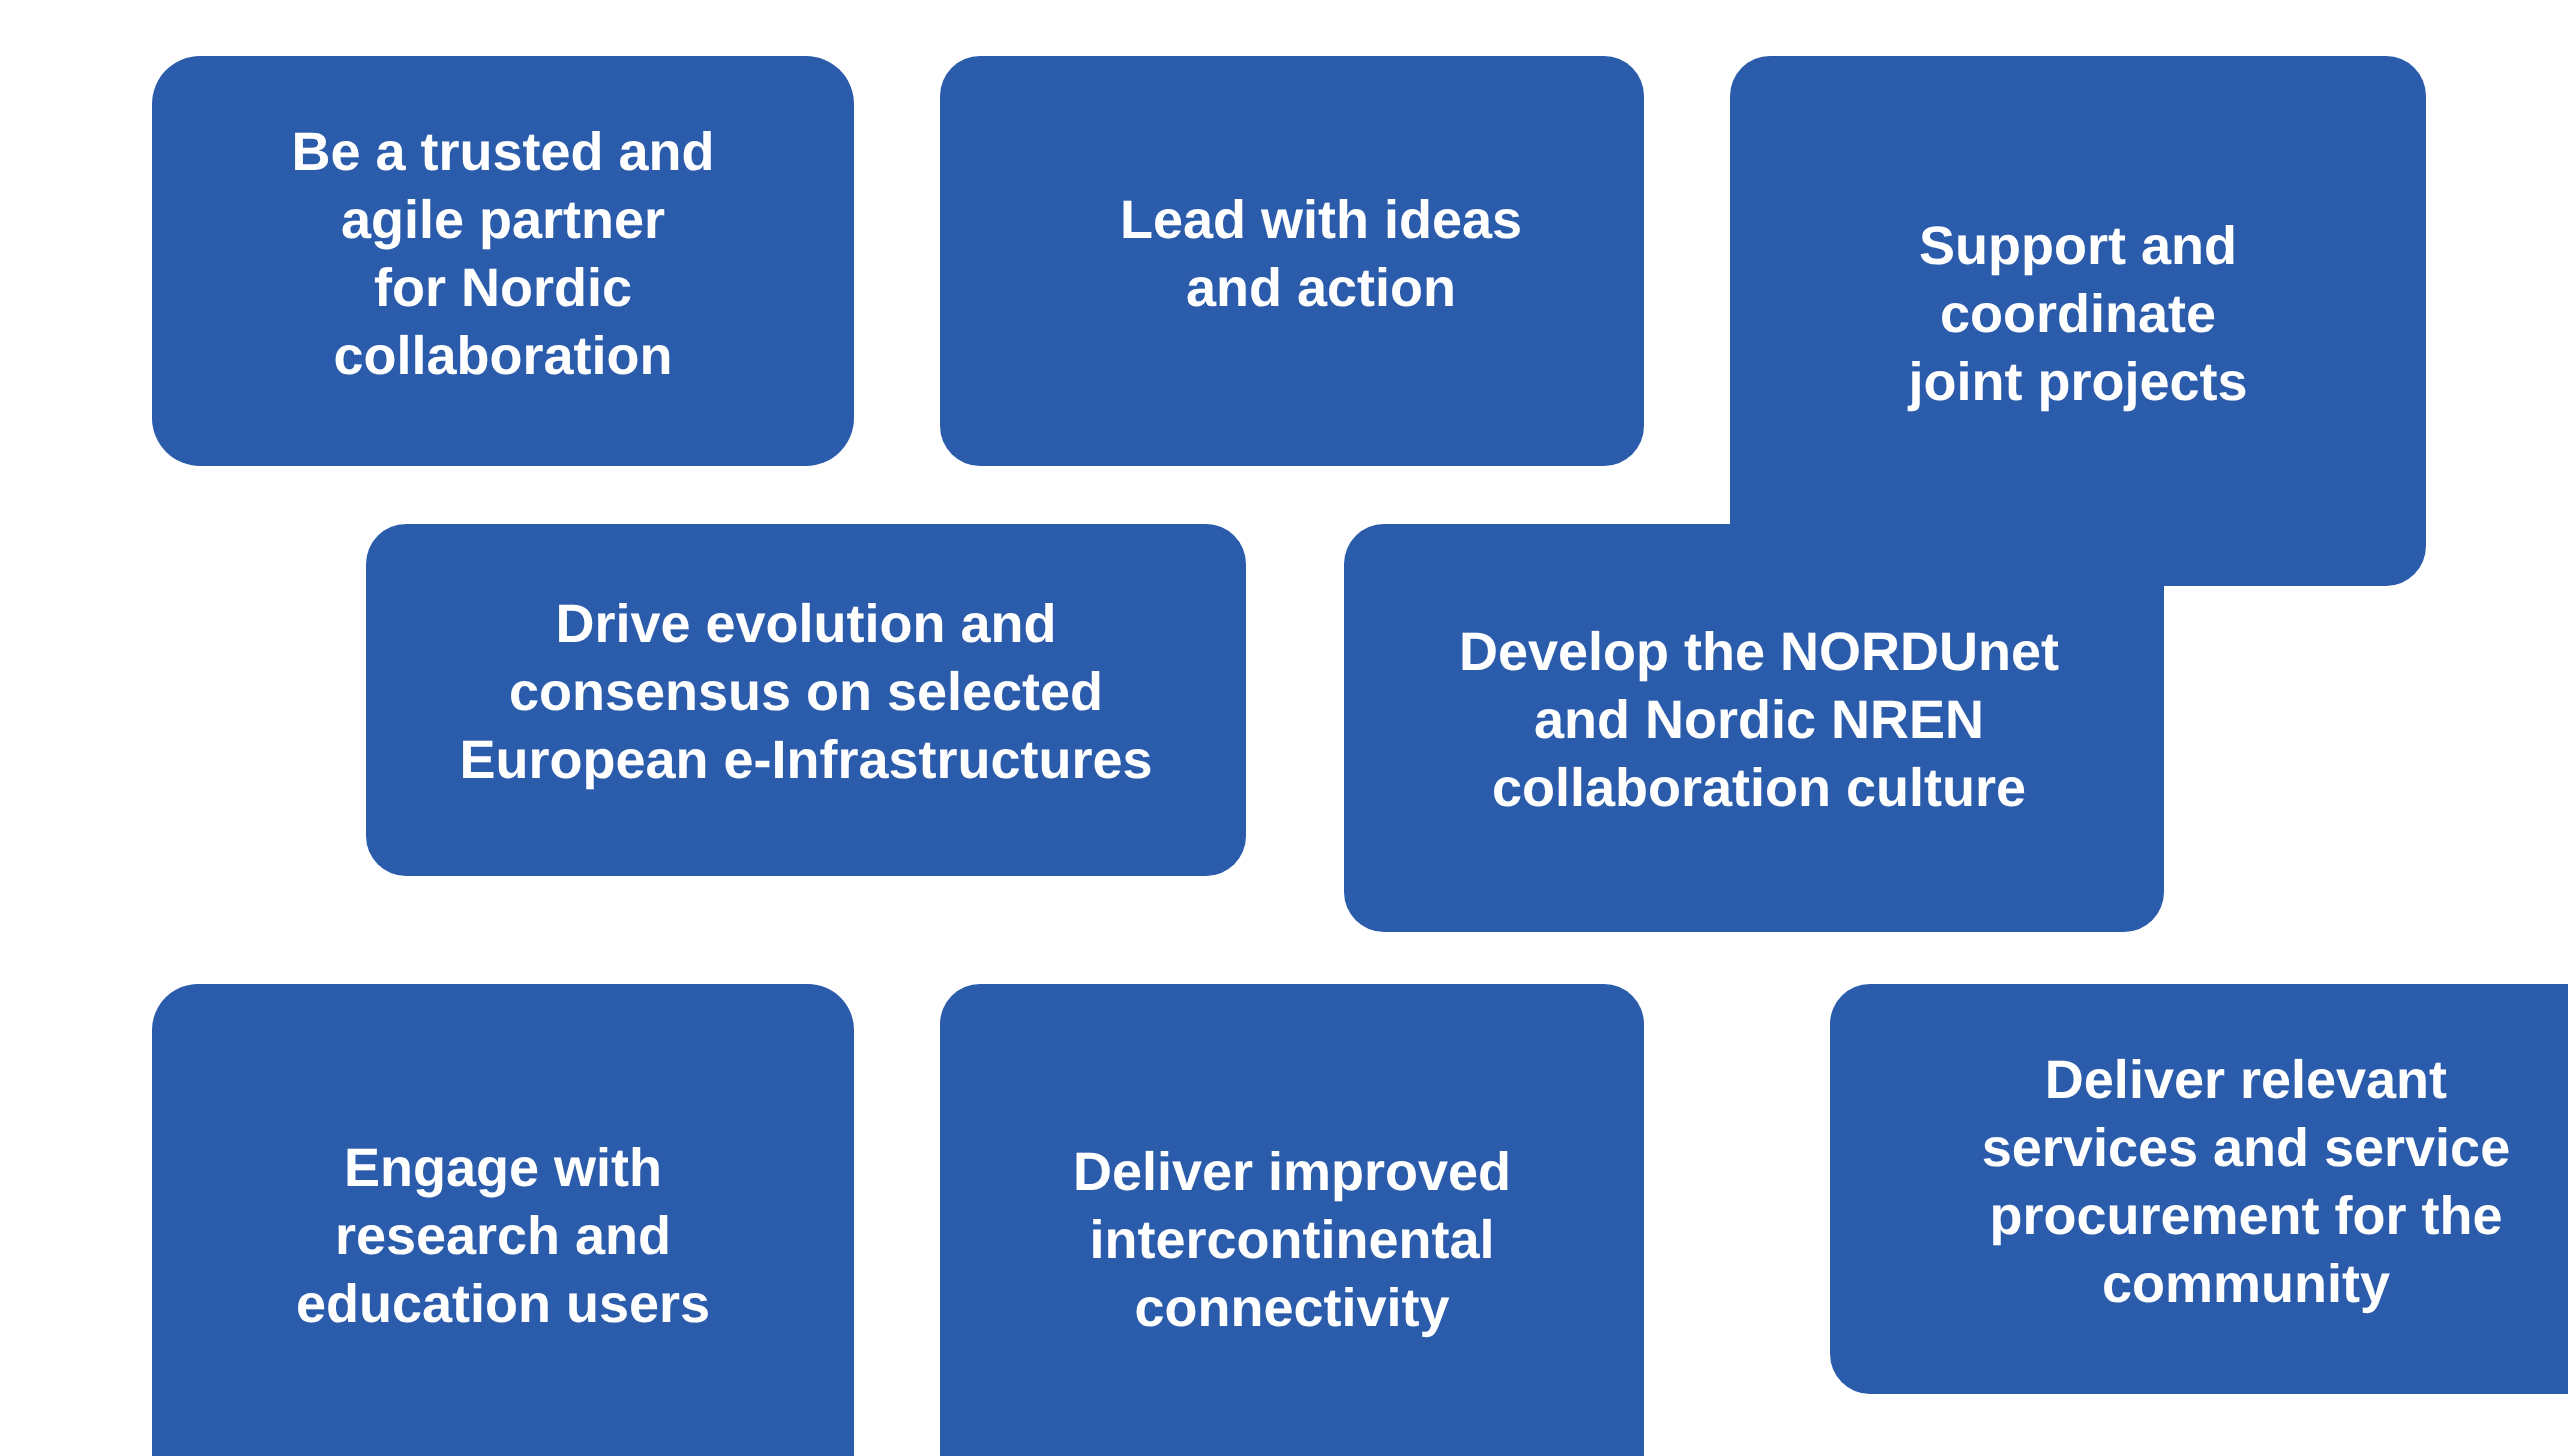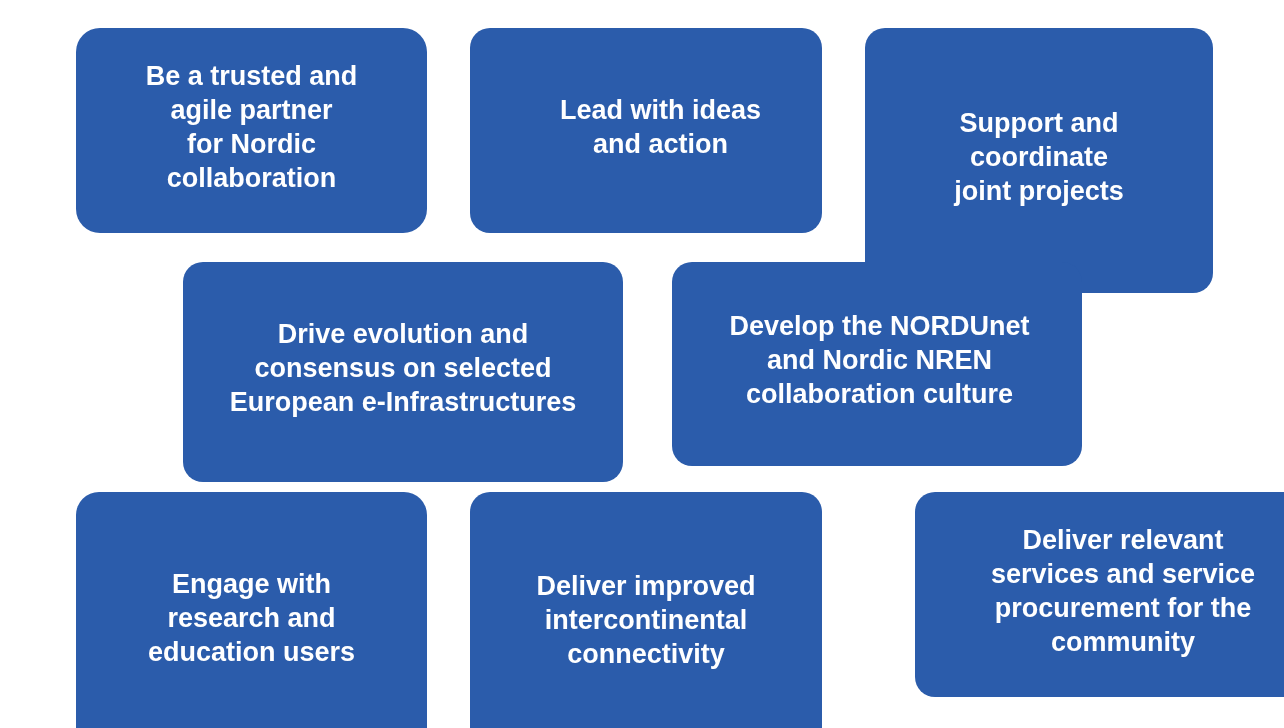--- a/index.html
+++ b/index.html
@@ -33,21 +33,21 @@
     font-weight: bold;
     font-size: 27px;
     line-height: 34px;
     text-align: center;
     white-space: pre-line;
   }
   
   .b1 { left: 76px;  top: 28px;  width: 351px; height: 205px; border-radius: 24px; }
   .b2 { left: 470px; top: 28px;  width: 352px; height: 205px; padding-left: 43px; }
   .b3 { left: 865px; top: 28px;  width: 348px; height: 265px; }
-  .b4 { left: 183px; top: 262px; width: 440px; height: 220px; }
+  .b4 { left: 183px; top: 262px; width: 440px; height: 176px; }
   .b5 { left: 672px; top: 262px; width: 410px; height: 204px; padding-left: 19px; }
   .b6 { left: 76px;  top: 492px; width: 351px; height: 259px; border-radius: 23px; }
   .b7 { left: 470px; top: 492px; width: 352px; height: 264px; }
   .b8 { left: 915px; top: 492px; width: 416px; height: 205px; }
 </style>
 </head>
 <body>
 
 <div class="canvas">
 

